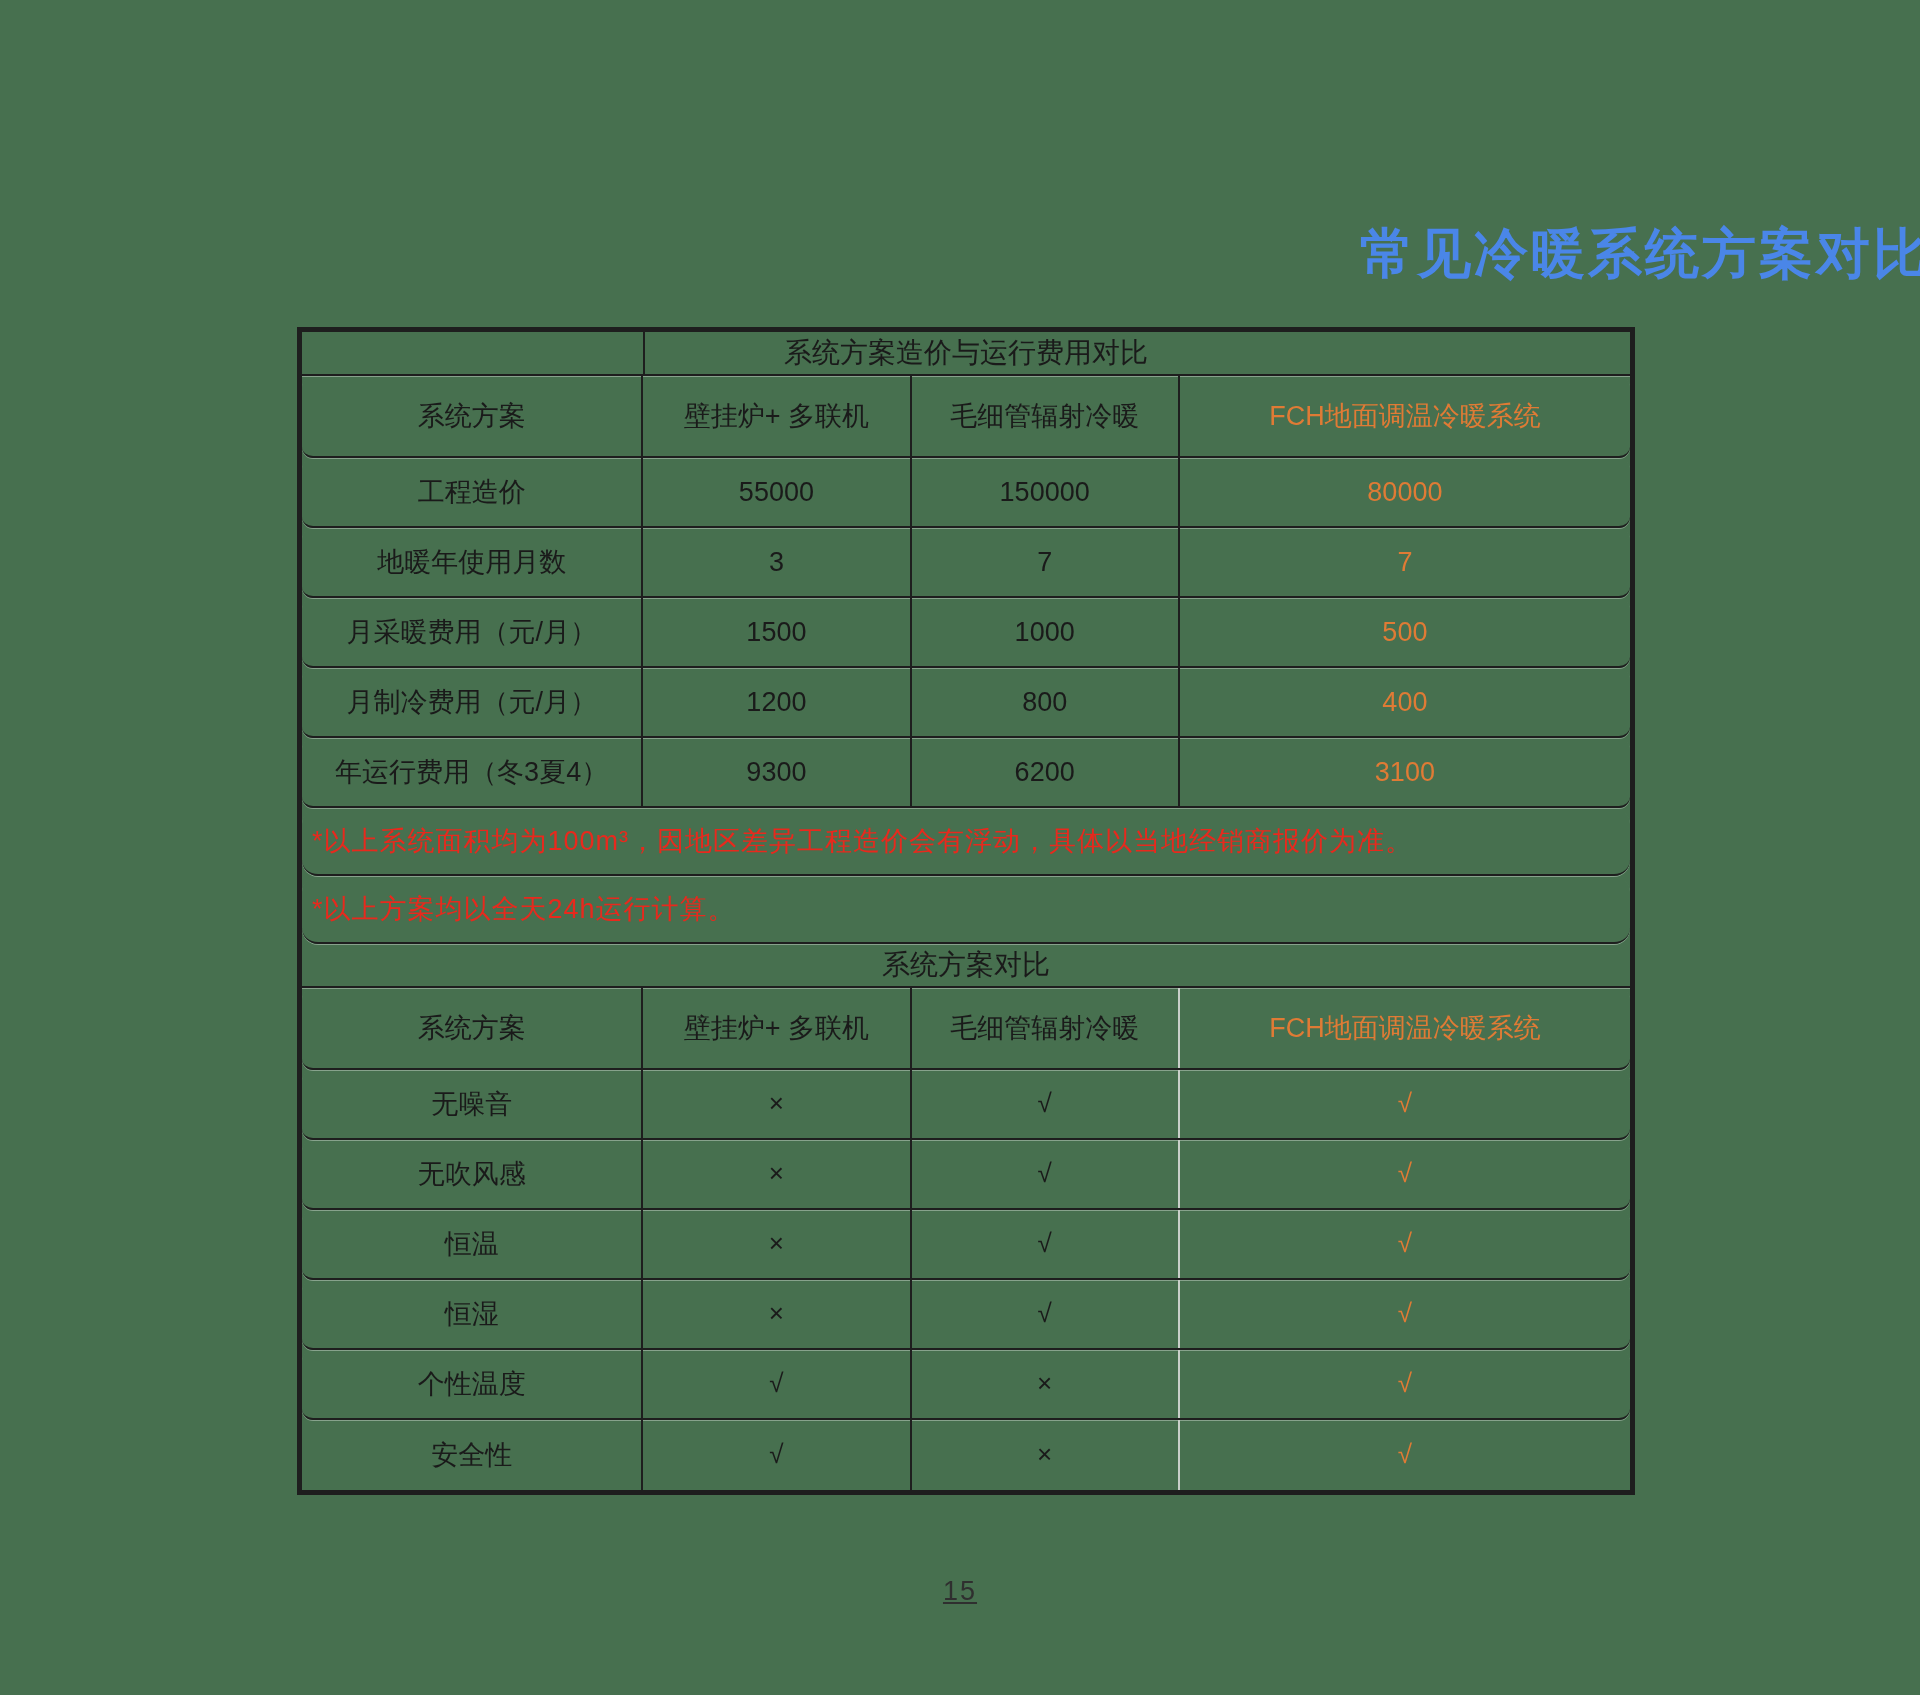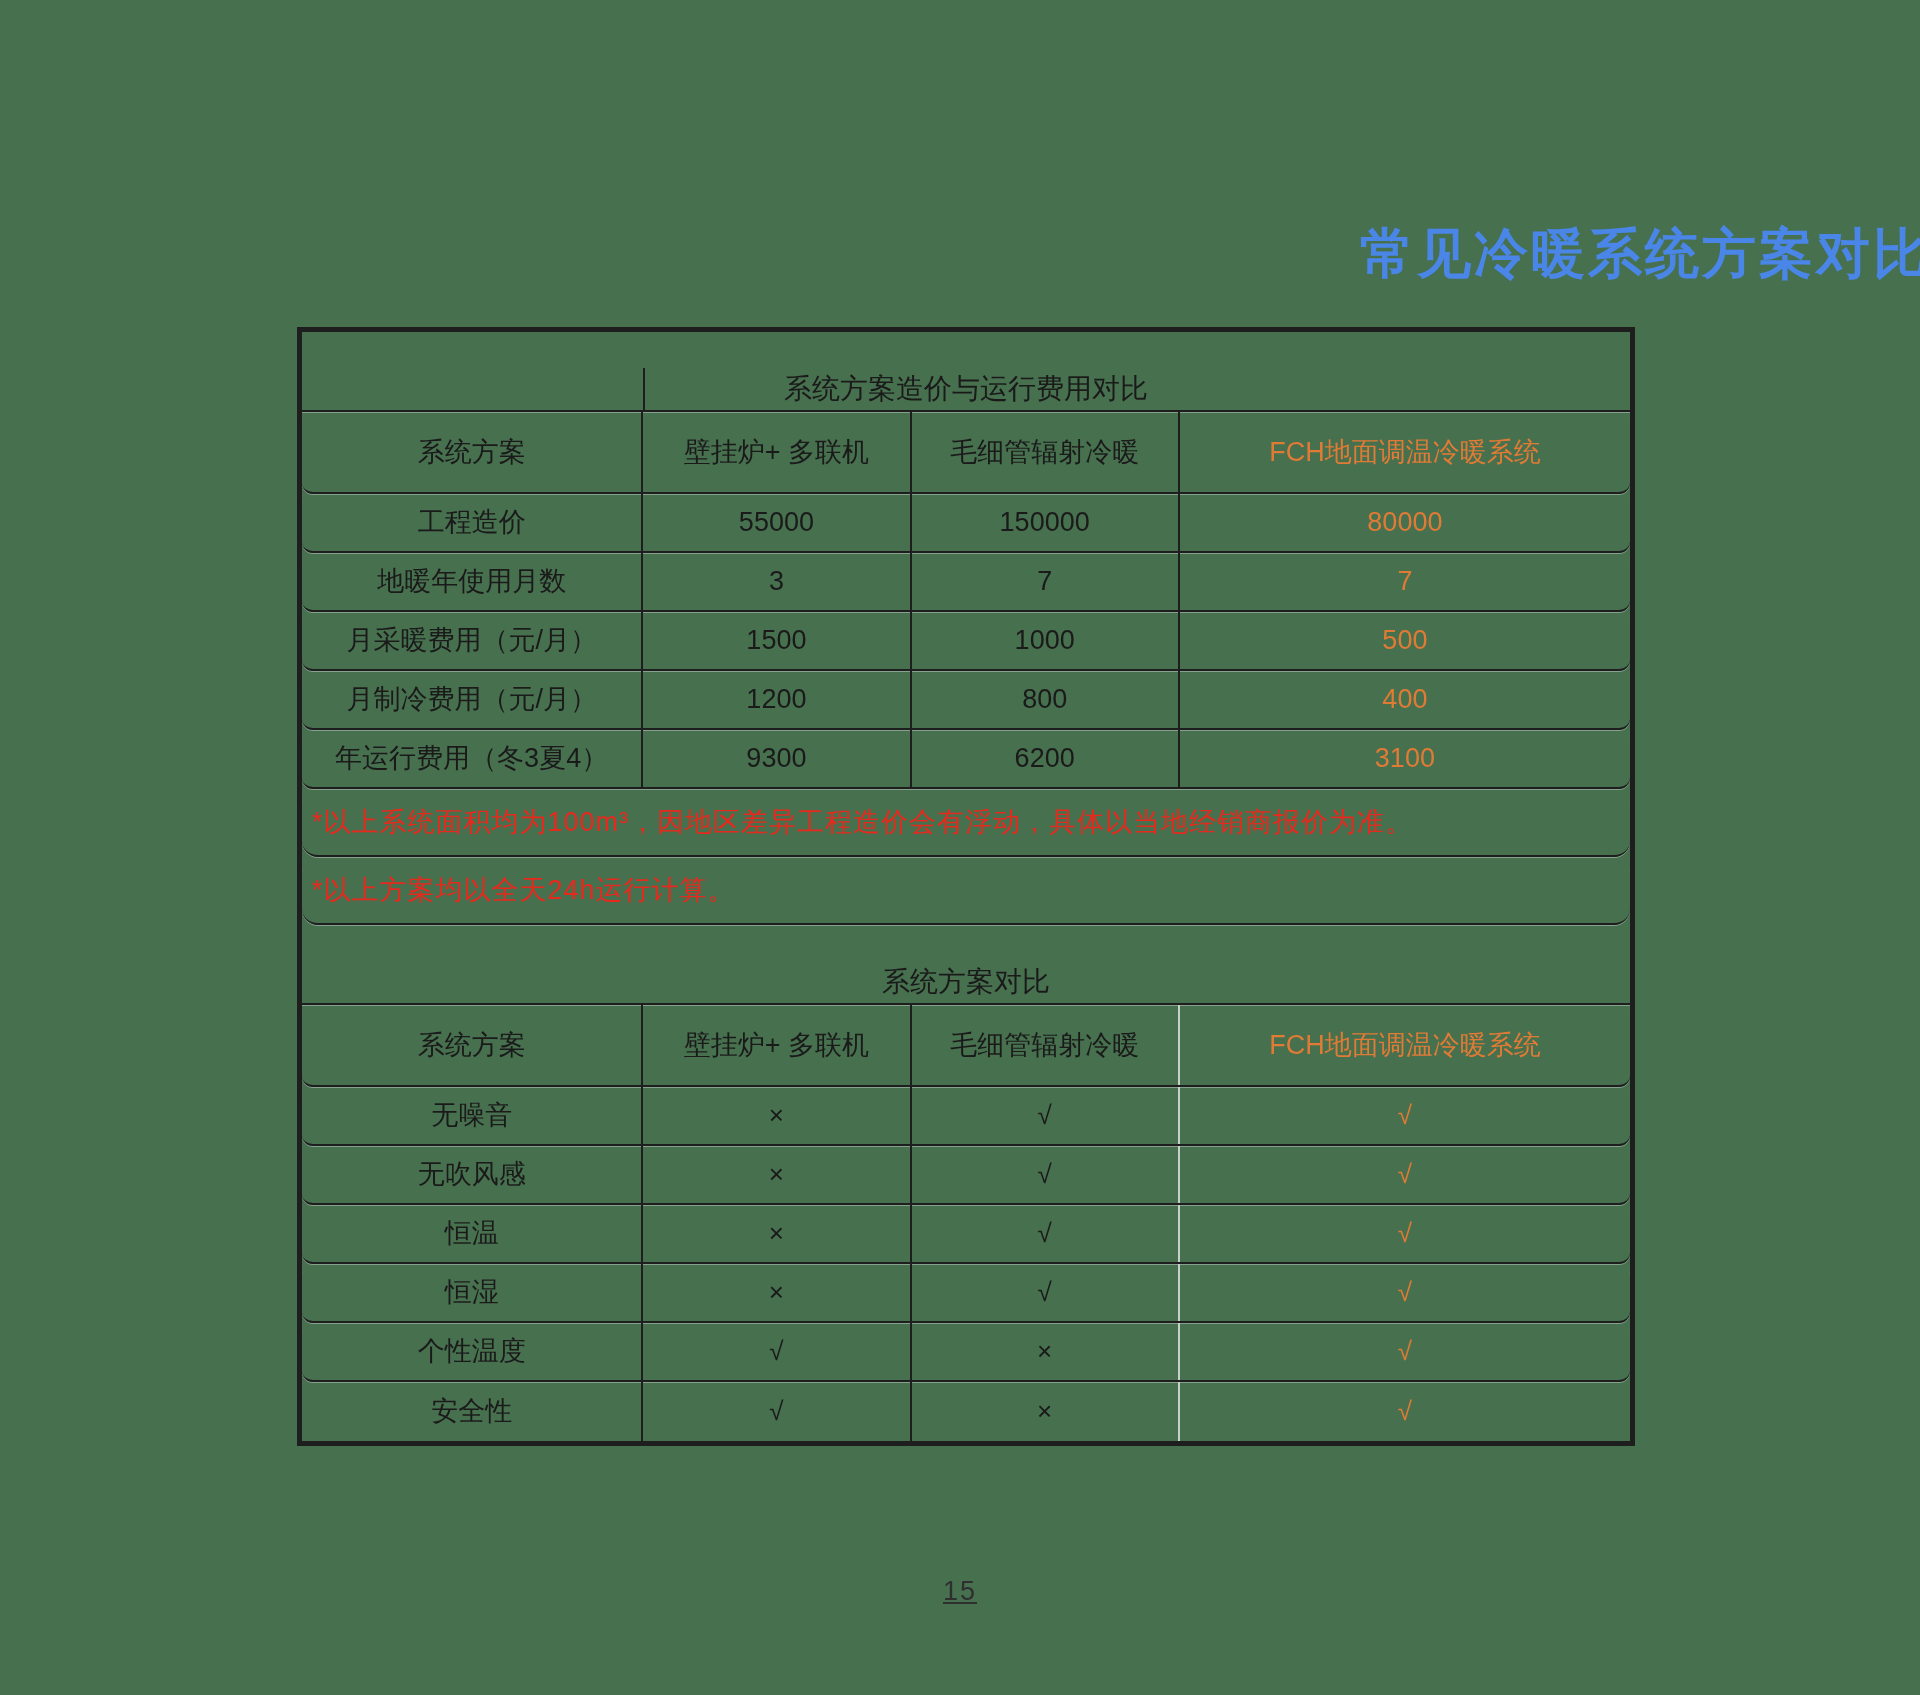--- a/index.html
+++ b/index.html
@@ -40,23 +40,23 @@
   .row:last-child{border-bottom:none;box-shadow:none;}
   .cols{display:grid;grid-template-columns:25.7% 20.2% 20.2% auto;border-radius:11px;}
   .c{
     display:flex;align-items:center;justify-content:center;
     border-right:2px solid var(--line);
     font-size:27px;line-height:1.2;
     text-align:center;padding:4px 6px;
   }
   .c:last-child{border-right:none;}
   .c3light .c:nth-child(3){border-right-color:var(--line-light);}
-  .r-sechead{height:44px;margin-top:36px;}
+  .r-sechead{height:44px;}
   .r-colhead{height:82px;}
-  .r-data{height:59px;}
+  .r-data{height:70px;}
   .r-note{height:68px;display:flex;align-items:center;border-radius:16px;}
   .sechead-text{
     position:absolute;inset:0;
     display:flex;align-items:center;justify-content:center;
     font-size:28px;
   }
   .vline{
     position:absolute;top:0;bottom:0;left:25.7%;width:2px;
     background:var(--line);
   }

